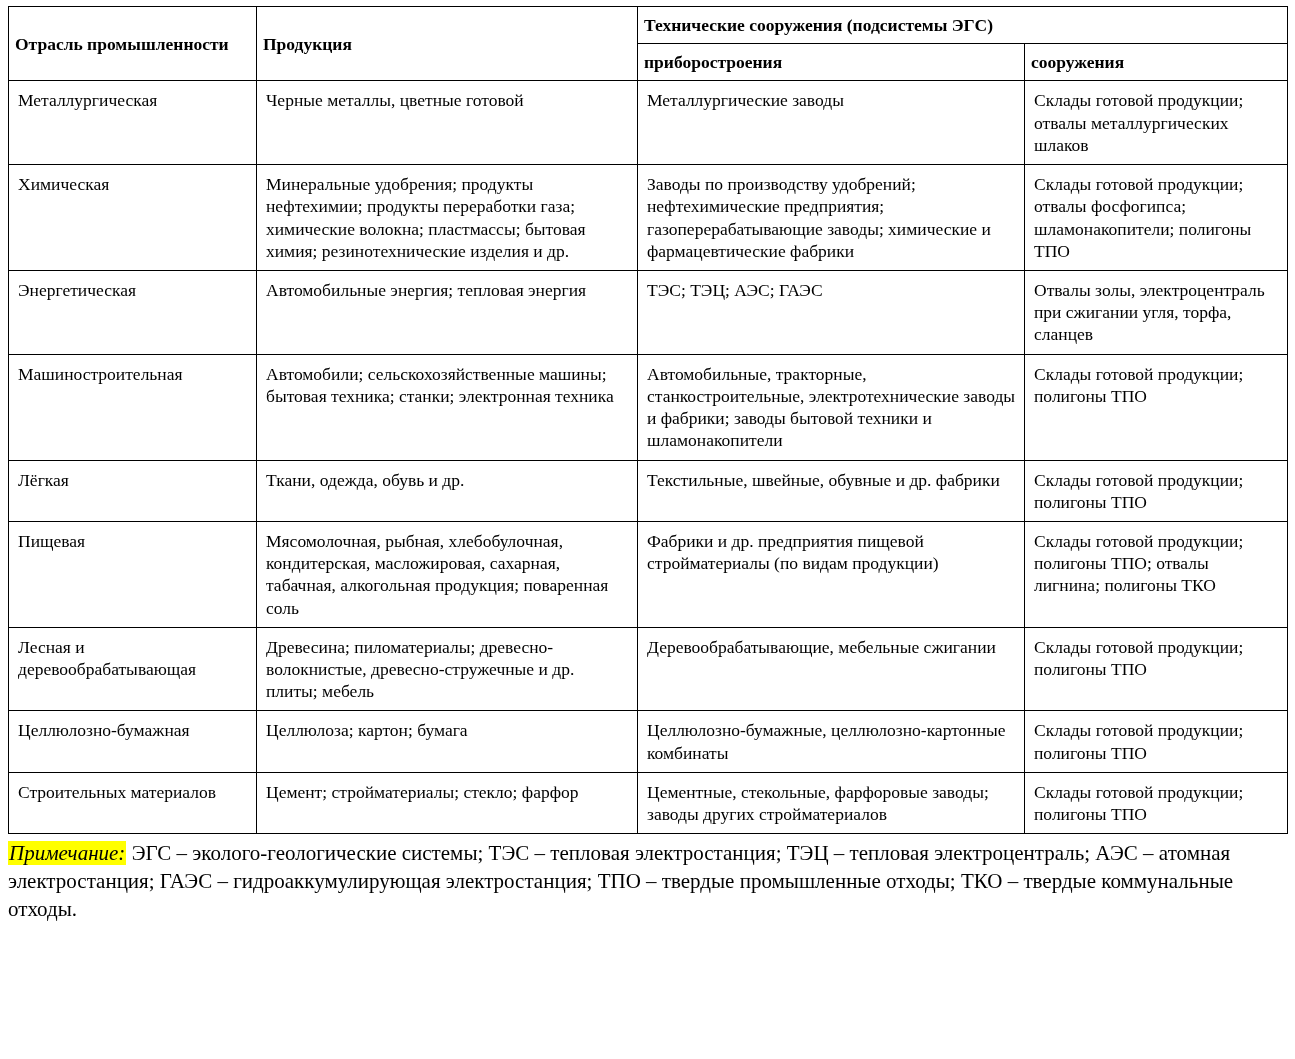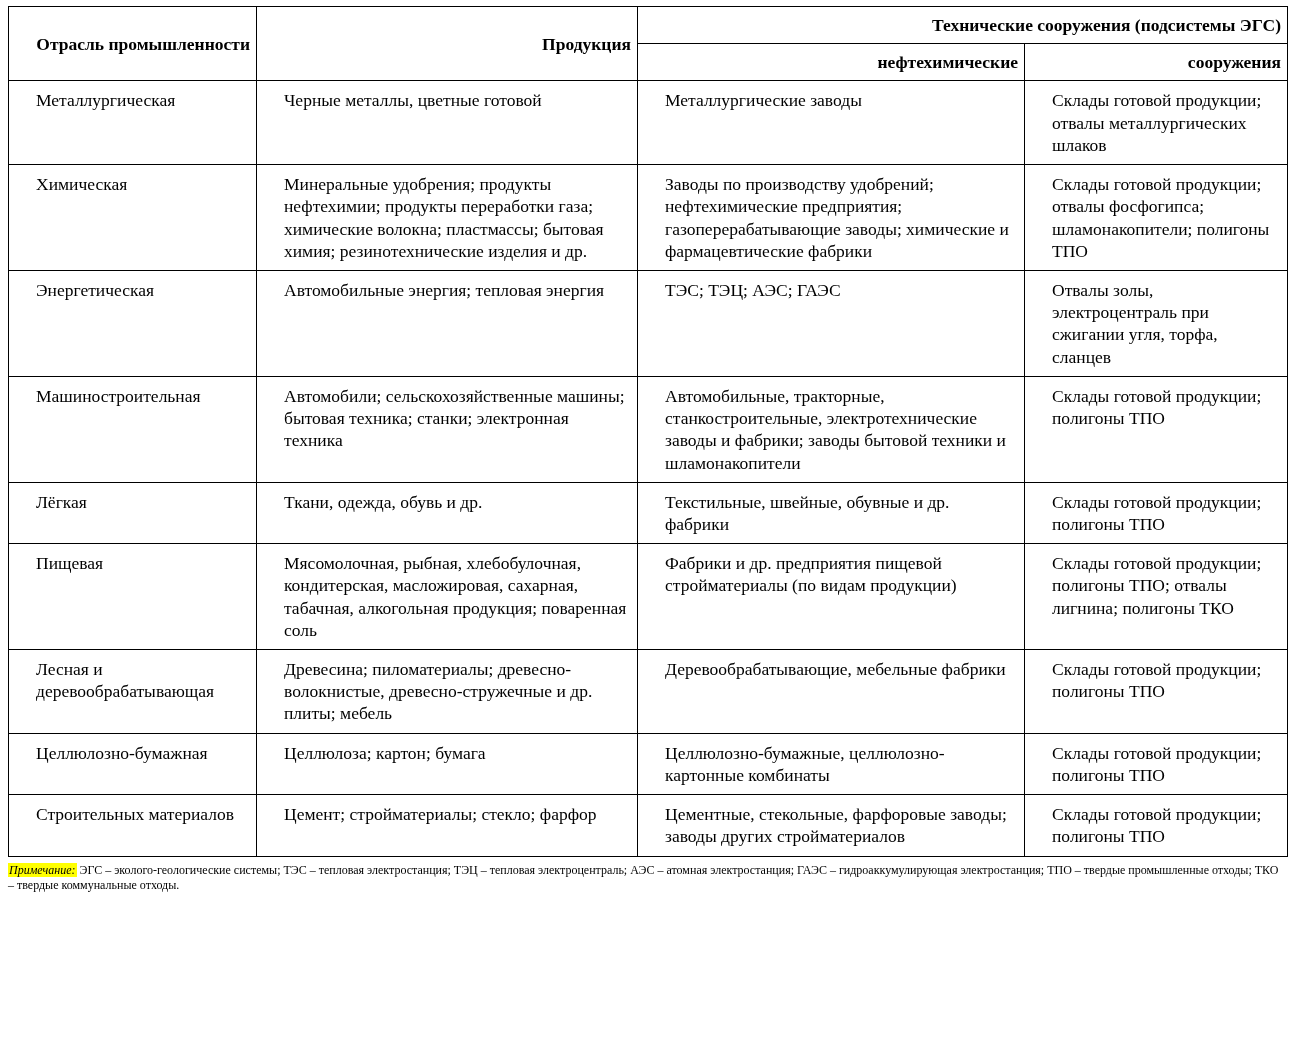--- a/index.html
+++ b/index.html
@@ -23,39 +23,39 @@
     width: 1279px;
     table-layout: fixed;
   }
   table.main th, table.main td {
     border: 1.5px solid #000000;
     vertical-align: top;
     font-size: 17.5px;
     line-height: 1.27;
   }
   table.main th {
-    text-align: right;
+    text-align: left;
     font-weight: bold;
     padding: 7px 6px;
     vertical-align: middle;
   }
   table.main td {
-    padding: 8px 8px 8px 27px;
+    padding: 8px 8px 8px 9px;
   }
   td.branch {
     padding-left: 12px;
   }
   .col1 { width: 248px; }
   .col2 { width: 381px; }
   .col3 { width: 387px; }
   .col4 { width: 263px; }
   .vmid { vertical-align: middle; }
   .note {
     margin-top: 6px;
-    font-size: 12px;
+    font-size: 21px;
     line-height: 1.32;
     width: 1279px;
   }
   .note .hl {
     background: #ffff00;
     font-style: italic;
     padding: 0 1px;
   }
 </style>
 </head>
@@ -70,21 +70,21 @@
         <col class="col3">
         <col class="col4">
     </colgroup>
     <thead>
       <tr>
         <th rowspan="2">Отрасль промышленности</th>
         <th rowspan="2">Продукция</th>
         <th colspan="2">Технические сооружения (подсистемы ЭГС)</th>
       </tr>
       <tr>
-        <th>нефтехимические</th>
+        <th>приборостроения</th>
         <th>сооружения</th>
       </tr>
     </thead>
     <tbody>
       <tr>
         <td class="branch vmid">Металлургическая</td>
         <td class="vmid">Черные металлы, цветные готовой</td>
         <td class="vmid">Металлургические заводы</td>
         <td>Склады готовой продукции; отвалы металлургических шлаков</td>
       </tr>
@@ -114,21 +114,21 @@
       </tr>
       <tr>
         <td class="branch vmid">Пищевая</td>
         <td>Мясомолочная, рыбная, хлебобулочная, кондитерская, масложировая, сахарная, табачная, алкогольная продукция; поваренная соль</td>
         <td class="vmid">Фабрики и др. предприятия пищевой стройматериалы (по видам продукции)</td>
         <td>Склады готовой продукции; полигоны ТПО; отвалы лигнина; полигоны ТКО</td>
       </tr>
       <tr>
         <td class="branch vmid">Лесная и деревообрабатывающая</td>
         <td>Древесина; пиломатериалы; древесно-волокнистые, древесно-стружечные и др. плиты; мебель</td>
-        <td class="vmid">Деревообрабатывающие, мебельные фабрики</td>
+        <td class="vmid">Деревообрабатывающие, мебельные сжигании</td>
         <td>Склады готовой продукции; полигоны ТПО</td>
       </tr>
       <tr>
         <td class="branch vmid">Целлюлозно-бумажная</td>
         <td class="vmid">Целлюлоза; картон; бумага</td>
         <td class="vmid">Целлюлозно-бумажные, целлюлозно-картонные комбинаты</td>
         <td>Склады готовой продукции; полигоны ТПО</td>
       </tr>
       <tr>
         <td class="branch vmid">Строительных материалов</td>

